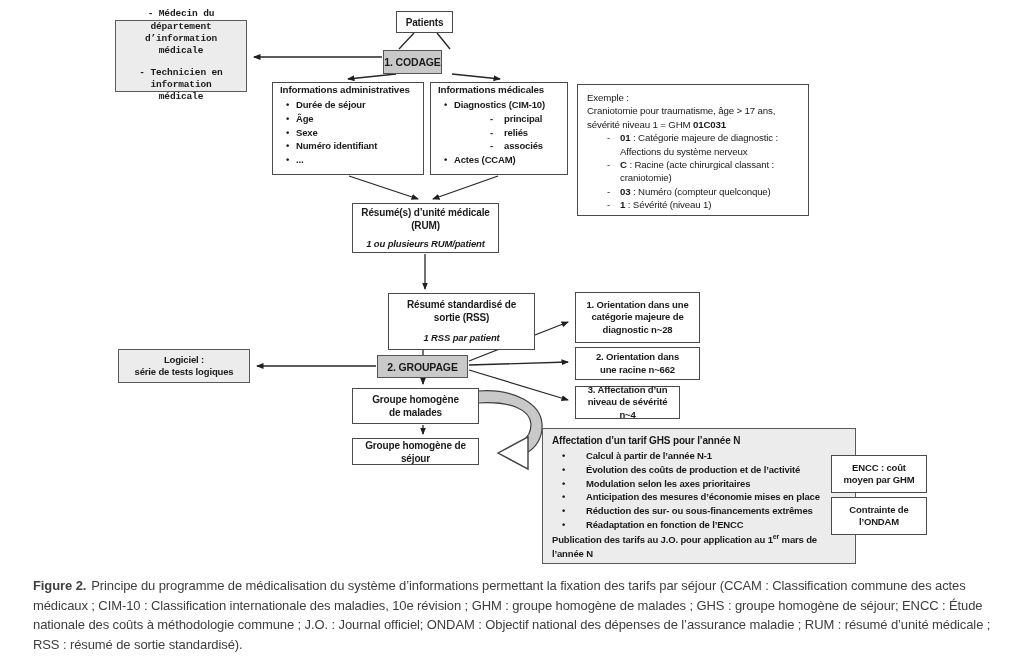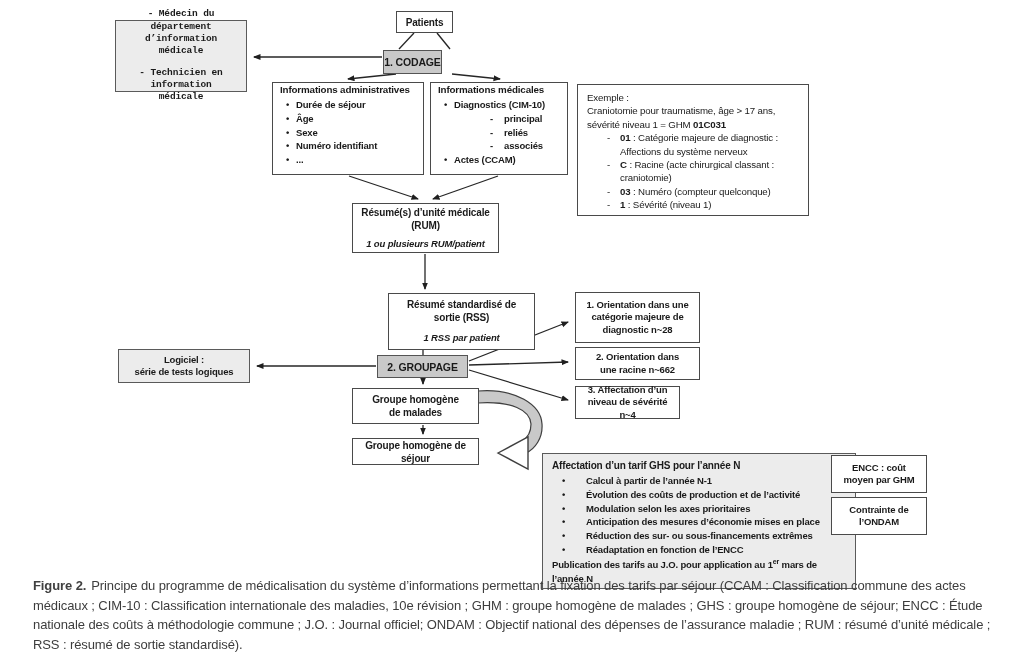--- a/index.html
+++ b/index.html
@@ -193,21 +193,21 @@
   </div>
 
   <div class="box center t10" style="left:352px;top:388px;width:127px;height:36px;padding:2px 14px;">
     <span>Groupe homogène de malades</span>
   </div>
   <div class="box center t10" style="left:352px;top:438px;width:127px;height:27px;padding:2px 4px;">
     <span>Groupe homogène de séjour</span>
   </div>
 
 
-  <div class="box panel" style="left:542px;top:453px;width:314px;height:136px;border-width:1.8px;padding:6px 9px;">
+  <div class="box panel" style="left:542px;top:428px;width:314px;height:136px;border-width:1.8px;padding:6px 9px;">
     <div style="font-size:10px;margin-bottom:3px;">Affectation d’un tarif GHS  pour l’année N</div>
     <div class="bullet-row">
         <span class="bullet-glyph" style="margin-left:10px;width:24px;">•</span>
       <span class="bullet-text">Calcul à partir de l’année N-1</span>
       </div>
     <div class="bullet-row">
         <span class="bullet-glyph" style="margin-left:10px;width:24px;">•</span>
       <span class="bullet-text">Évolution des coûts de production et de l’activité</span>
       </div>
     <div class="bullet-row">

